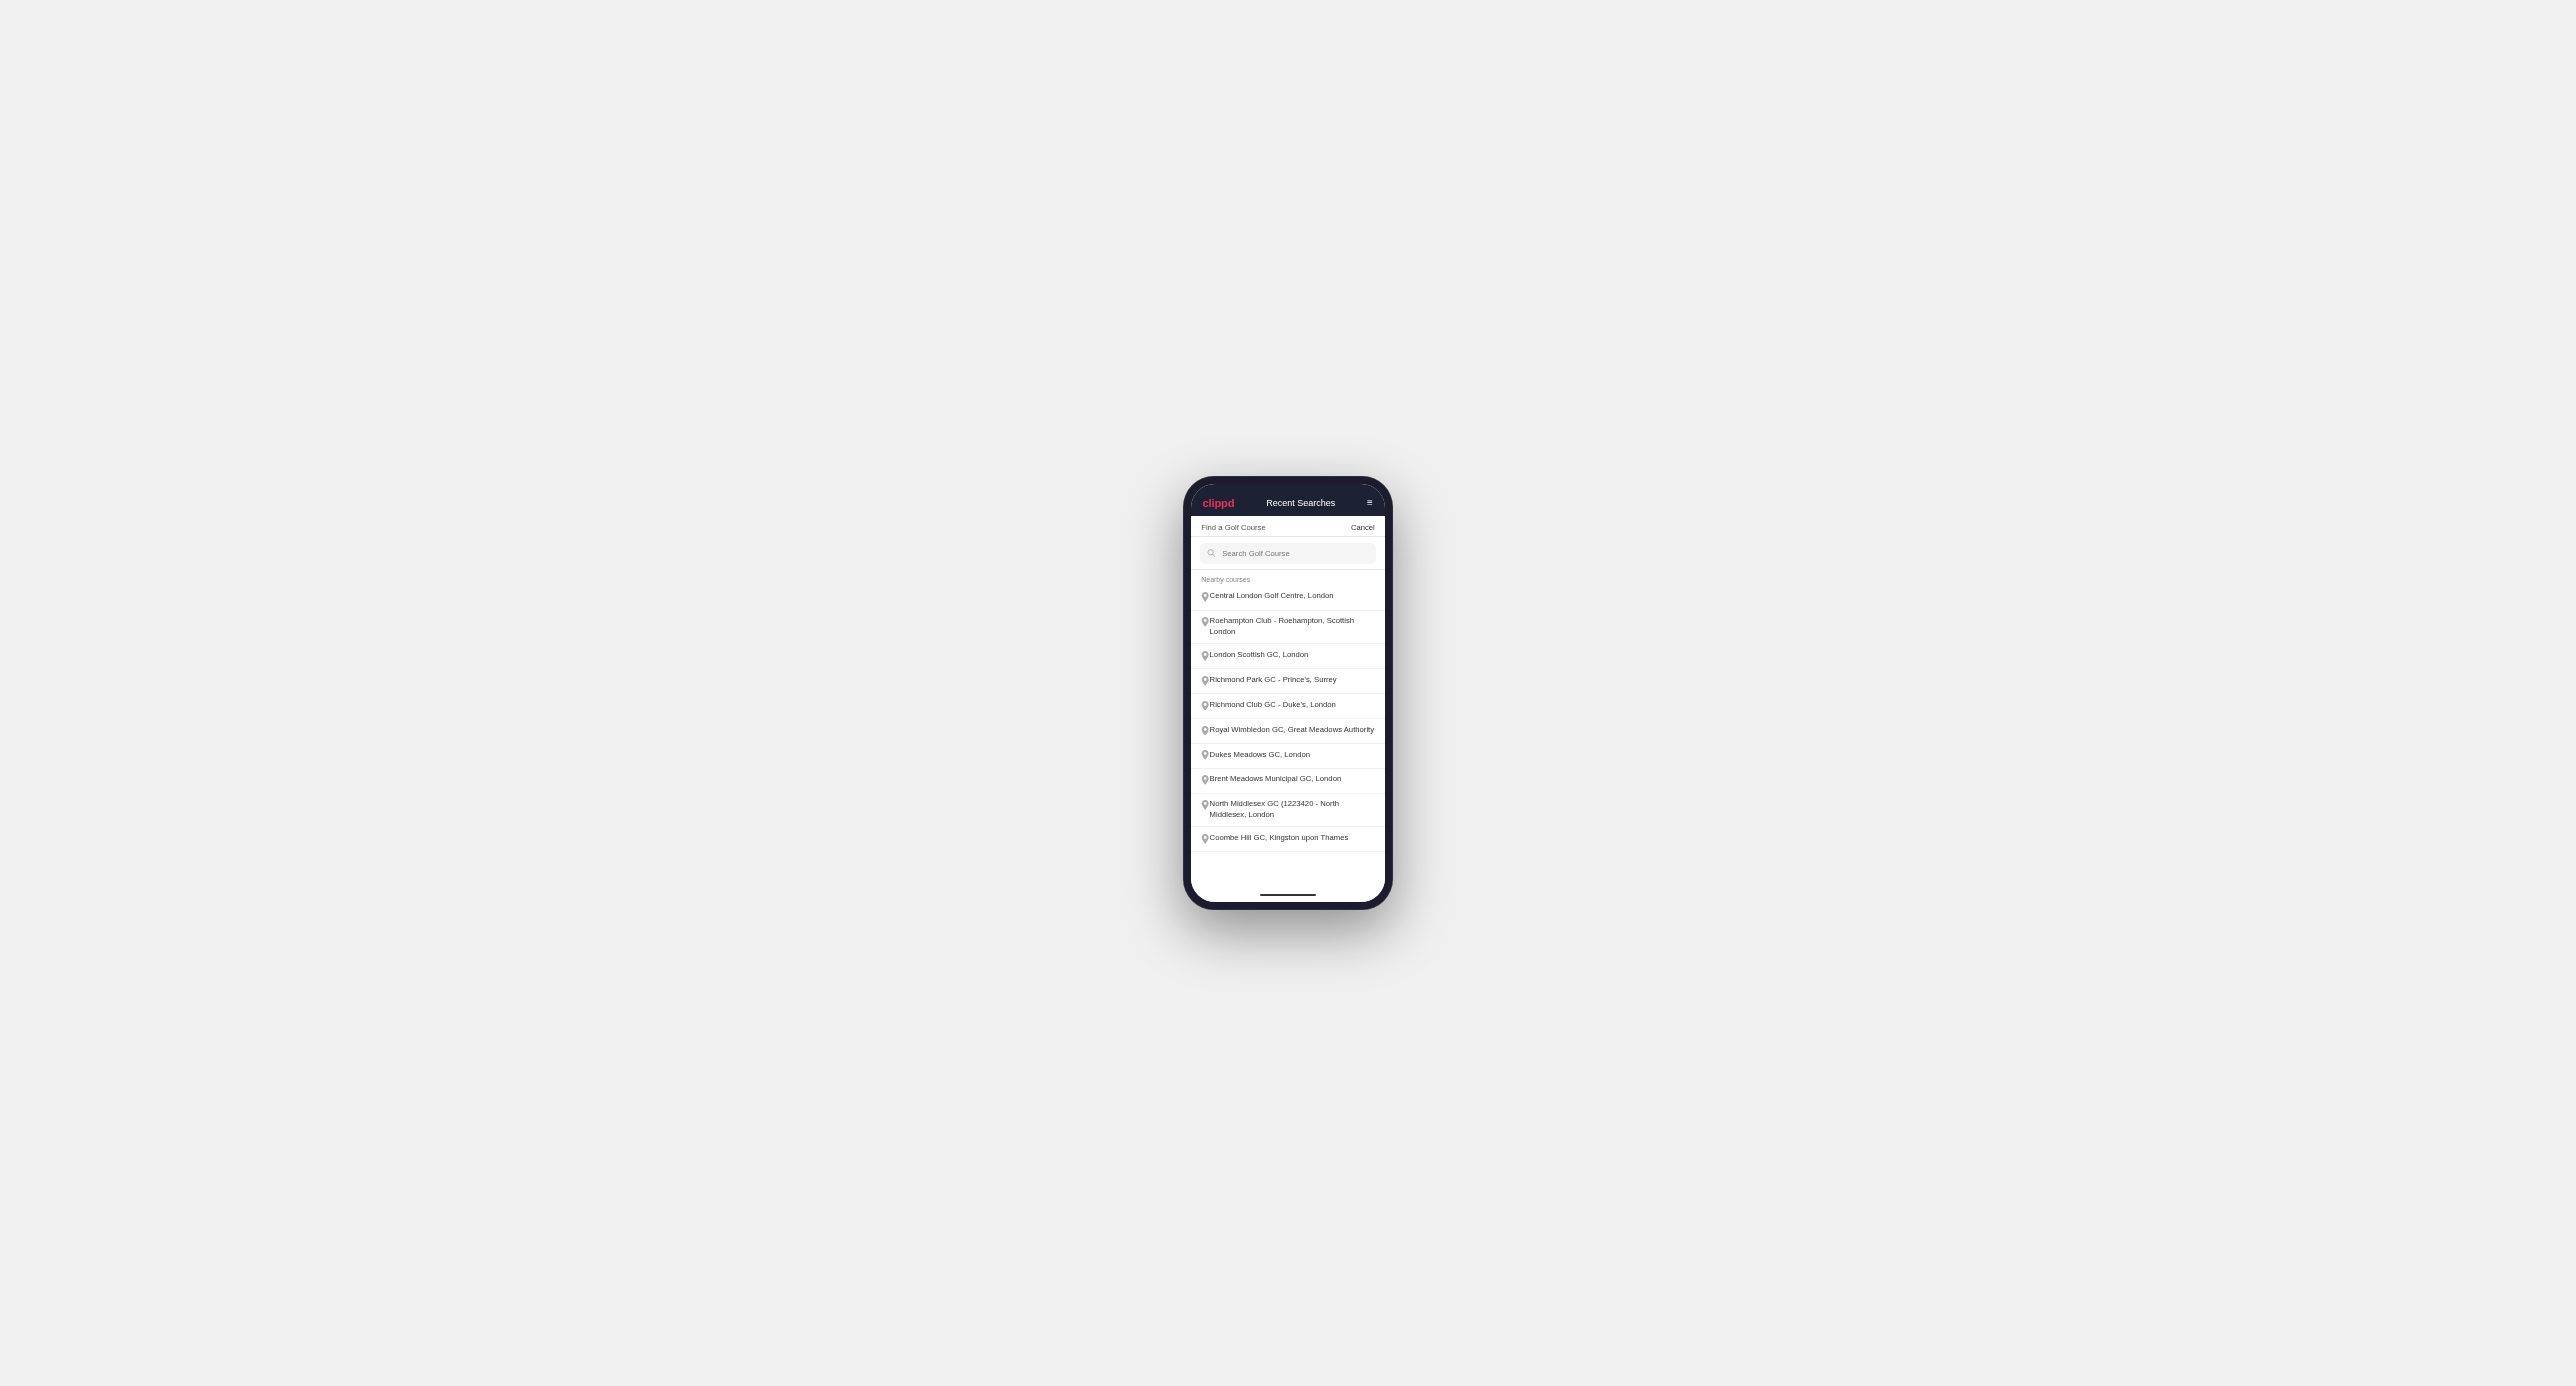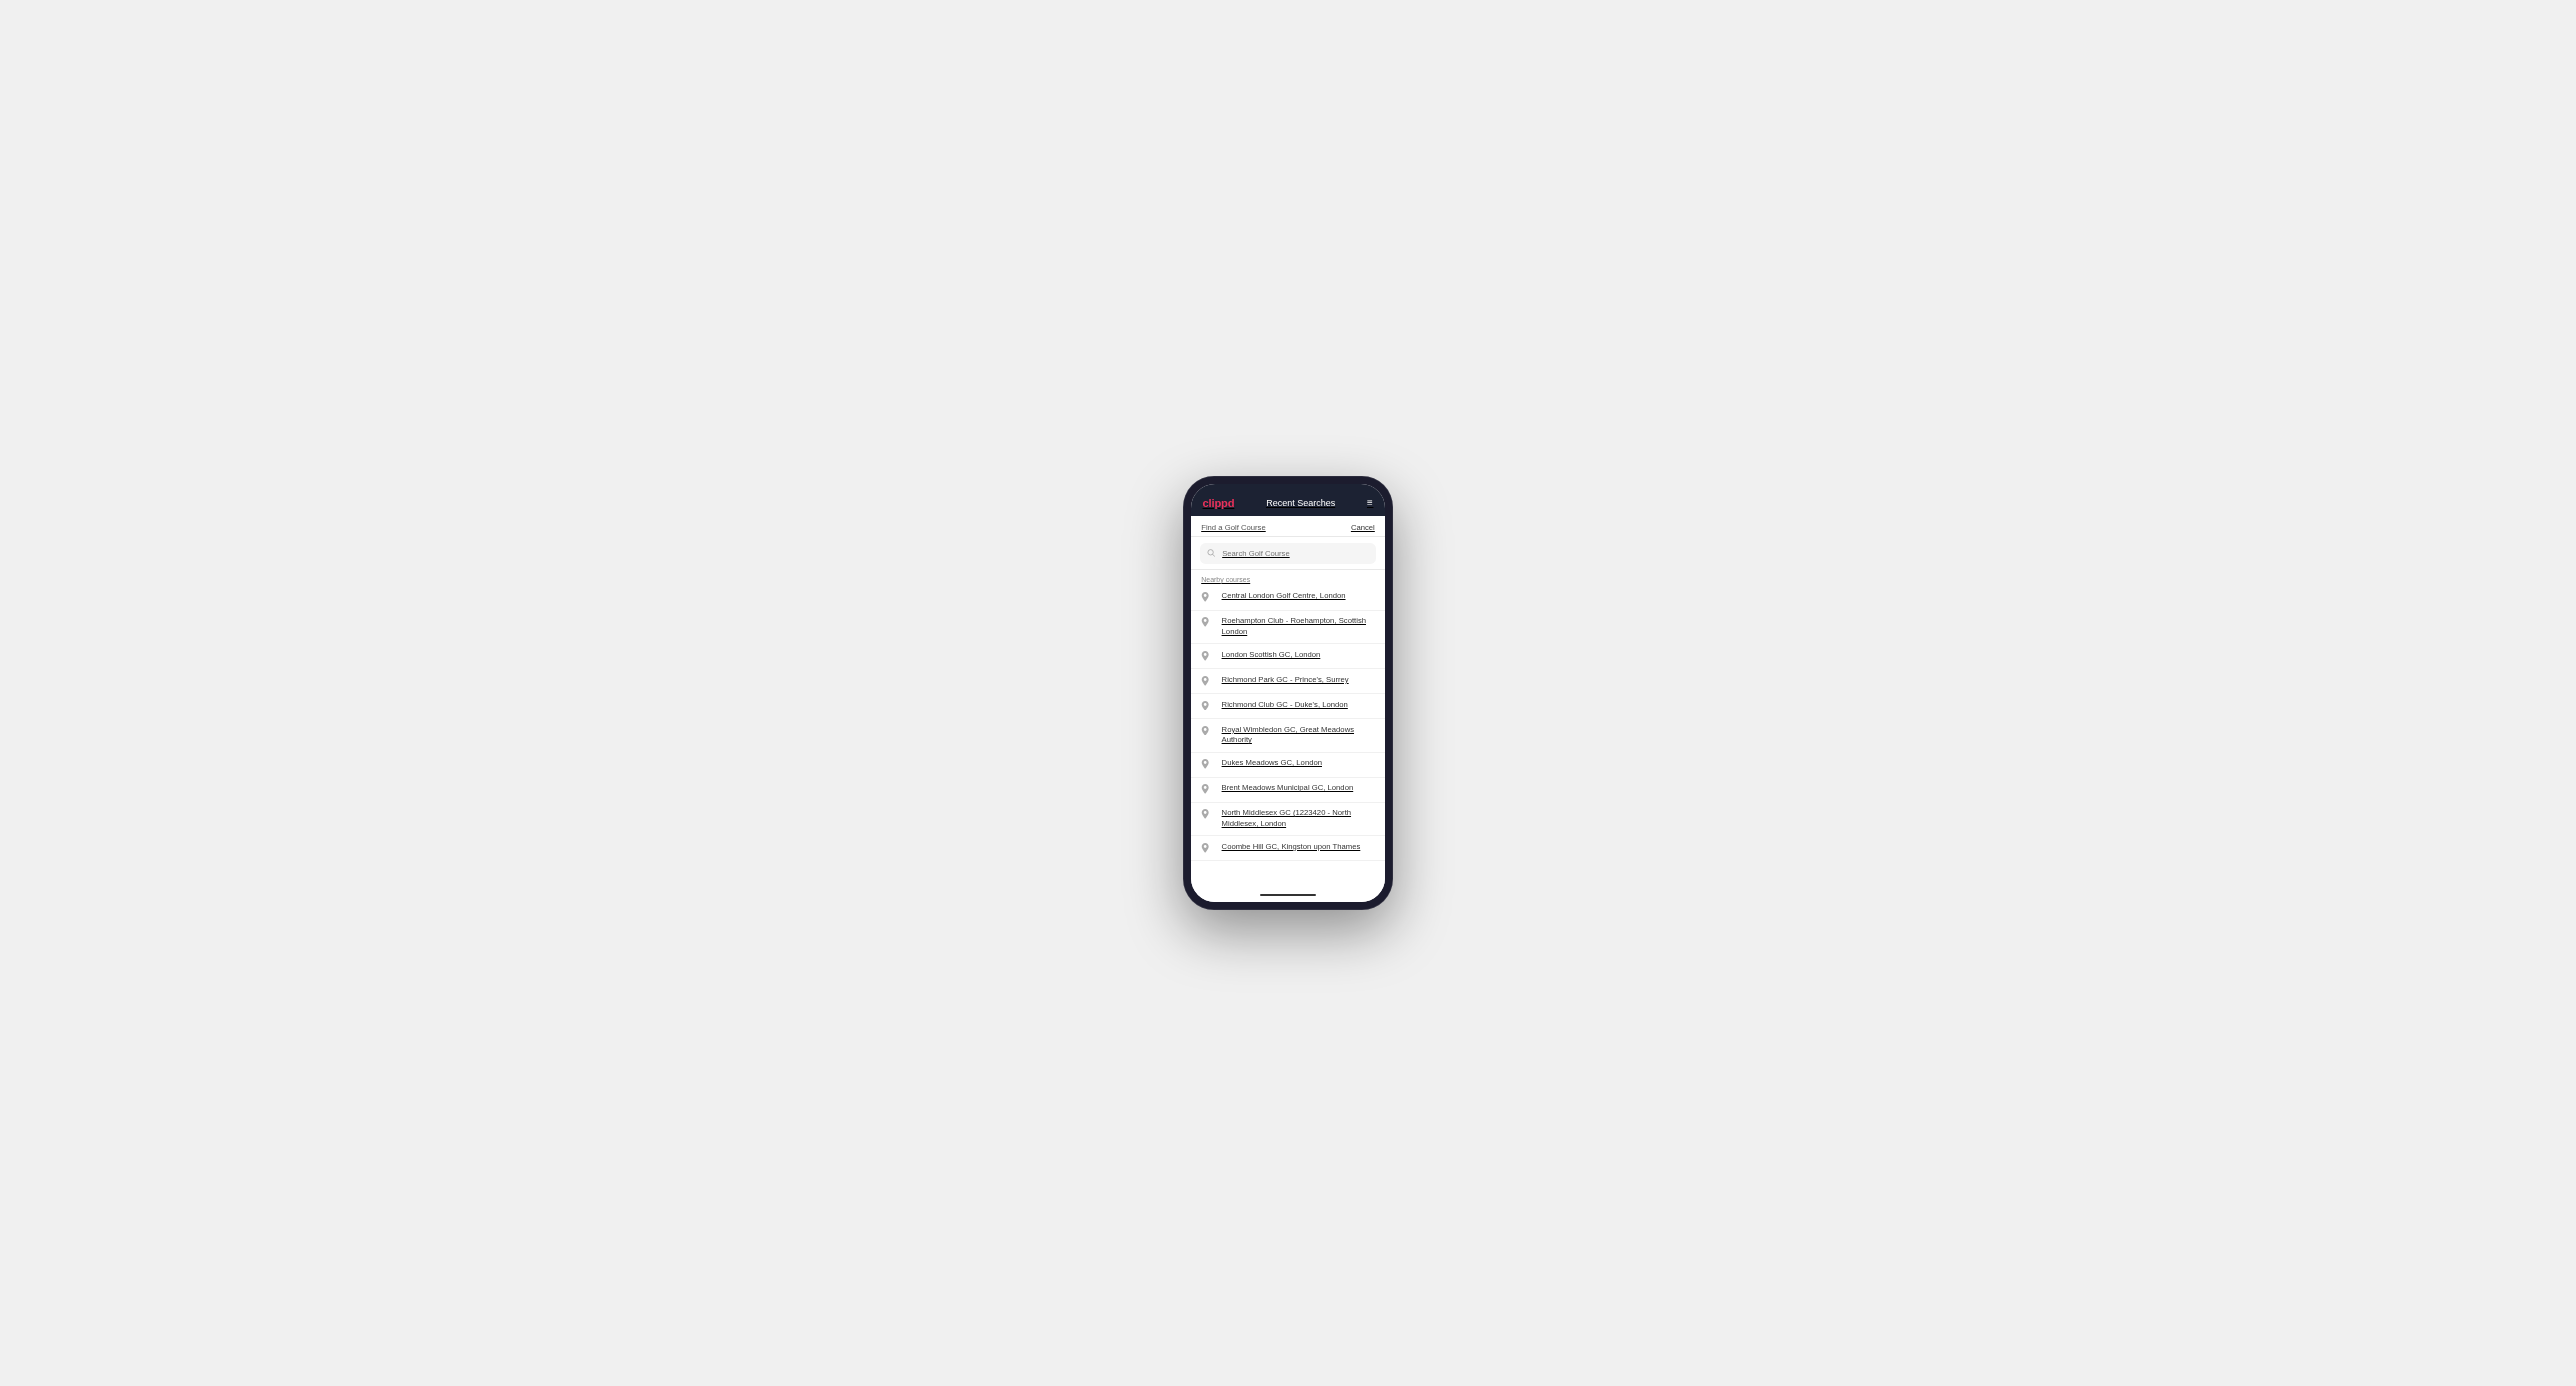--- a/index.html
+++ b/index.html
@@ -21,21 +21,20 @@
       position: relative;
     }
     .phone-inner {
       width: 100%;
       height: 100%;
       border-radius: 24px;
       overflow: hidden;
       background: #fff;
       display: flex;
       flex-direction: column;
-      text-decoration: underline;
     }
     
     .status-bar {
       background: #1c2233;
       height: 7px;
       flex-shrink: 0;
     }
     
     .app-header {
       background: #1c2233;
@@ -124,21 +123,21 @@
       color: #888;
       font-weight: 400;
     }
     
     .course-item {
       display: flex;
       align-items: flex-start;
       padding: 5.6px 9.8px;
       border-bottom: 0.7px solid #f0f0f0;
       cursor: pointer;
-      gap: 12px;
+      gap: 0;
     }
     .pin-icon {
       flex-shrink: 0;
       margin-top: 0.7px;
     }
     .pin-icon svg {
       width: 8.4px;
       height: 9.8px;
     }
     .course-name {

